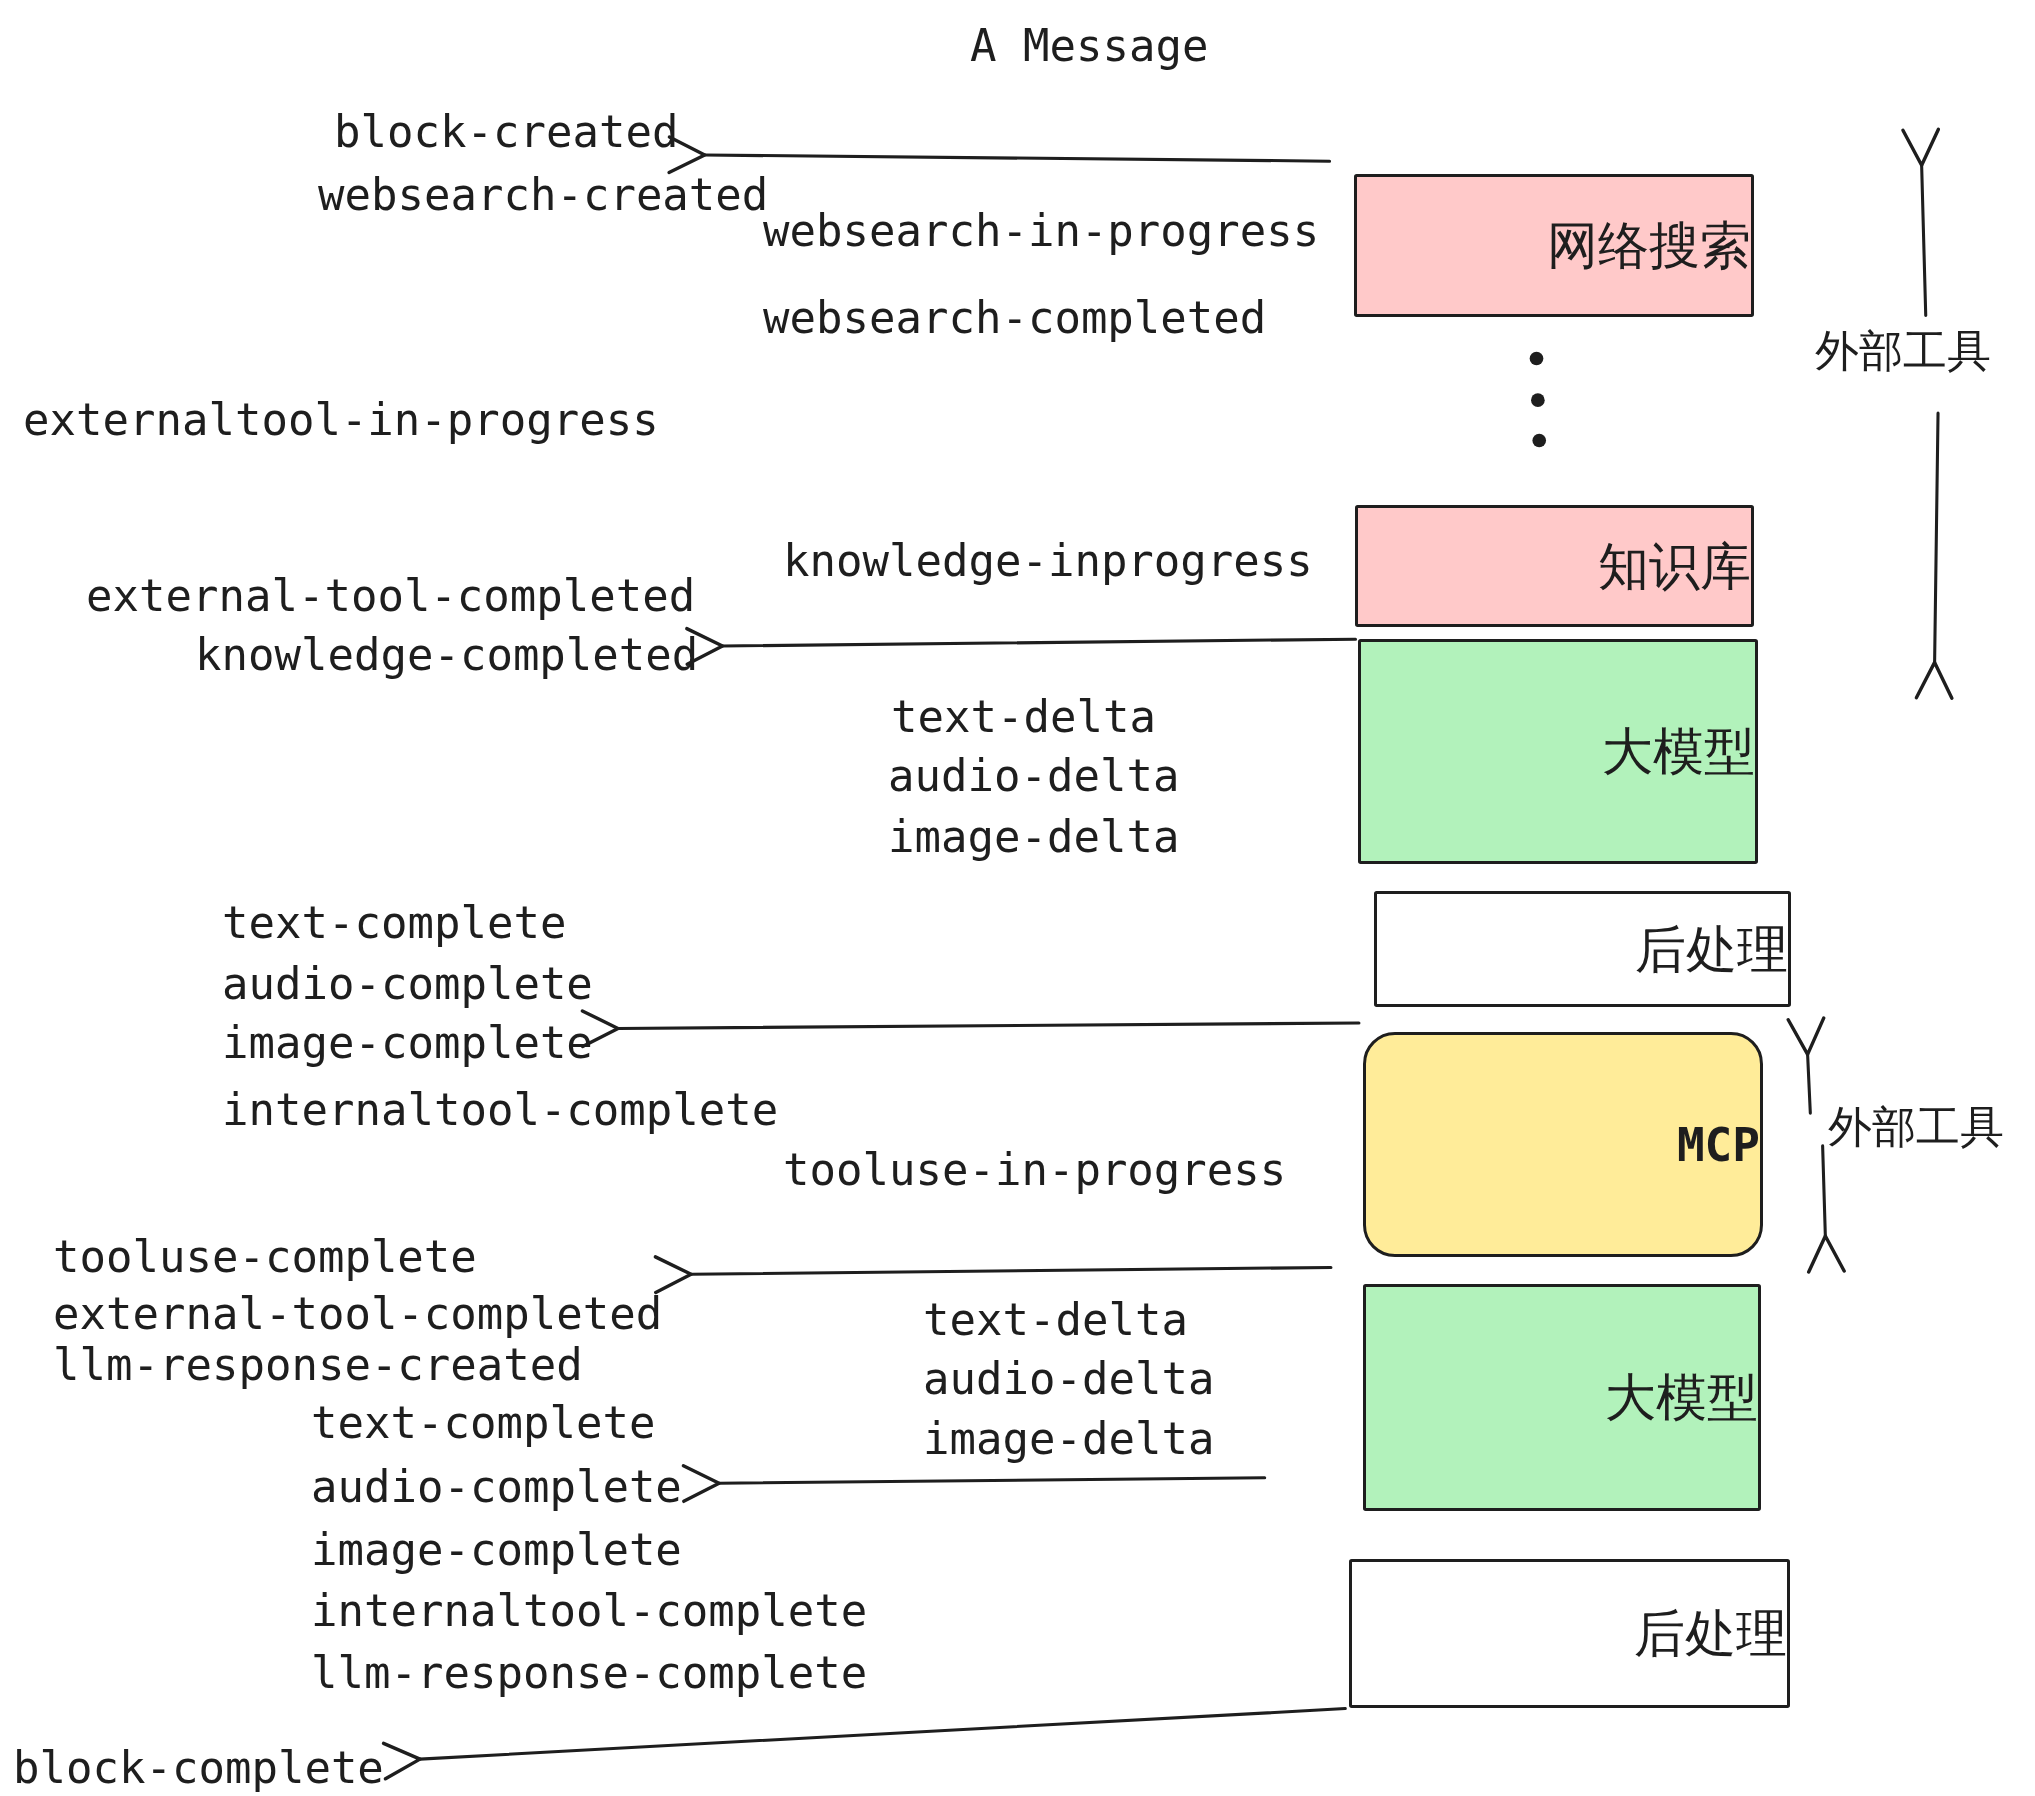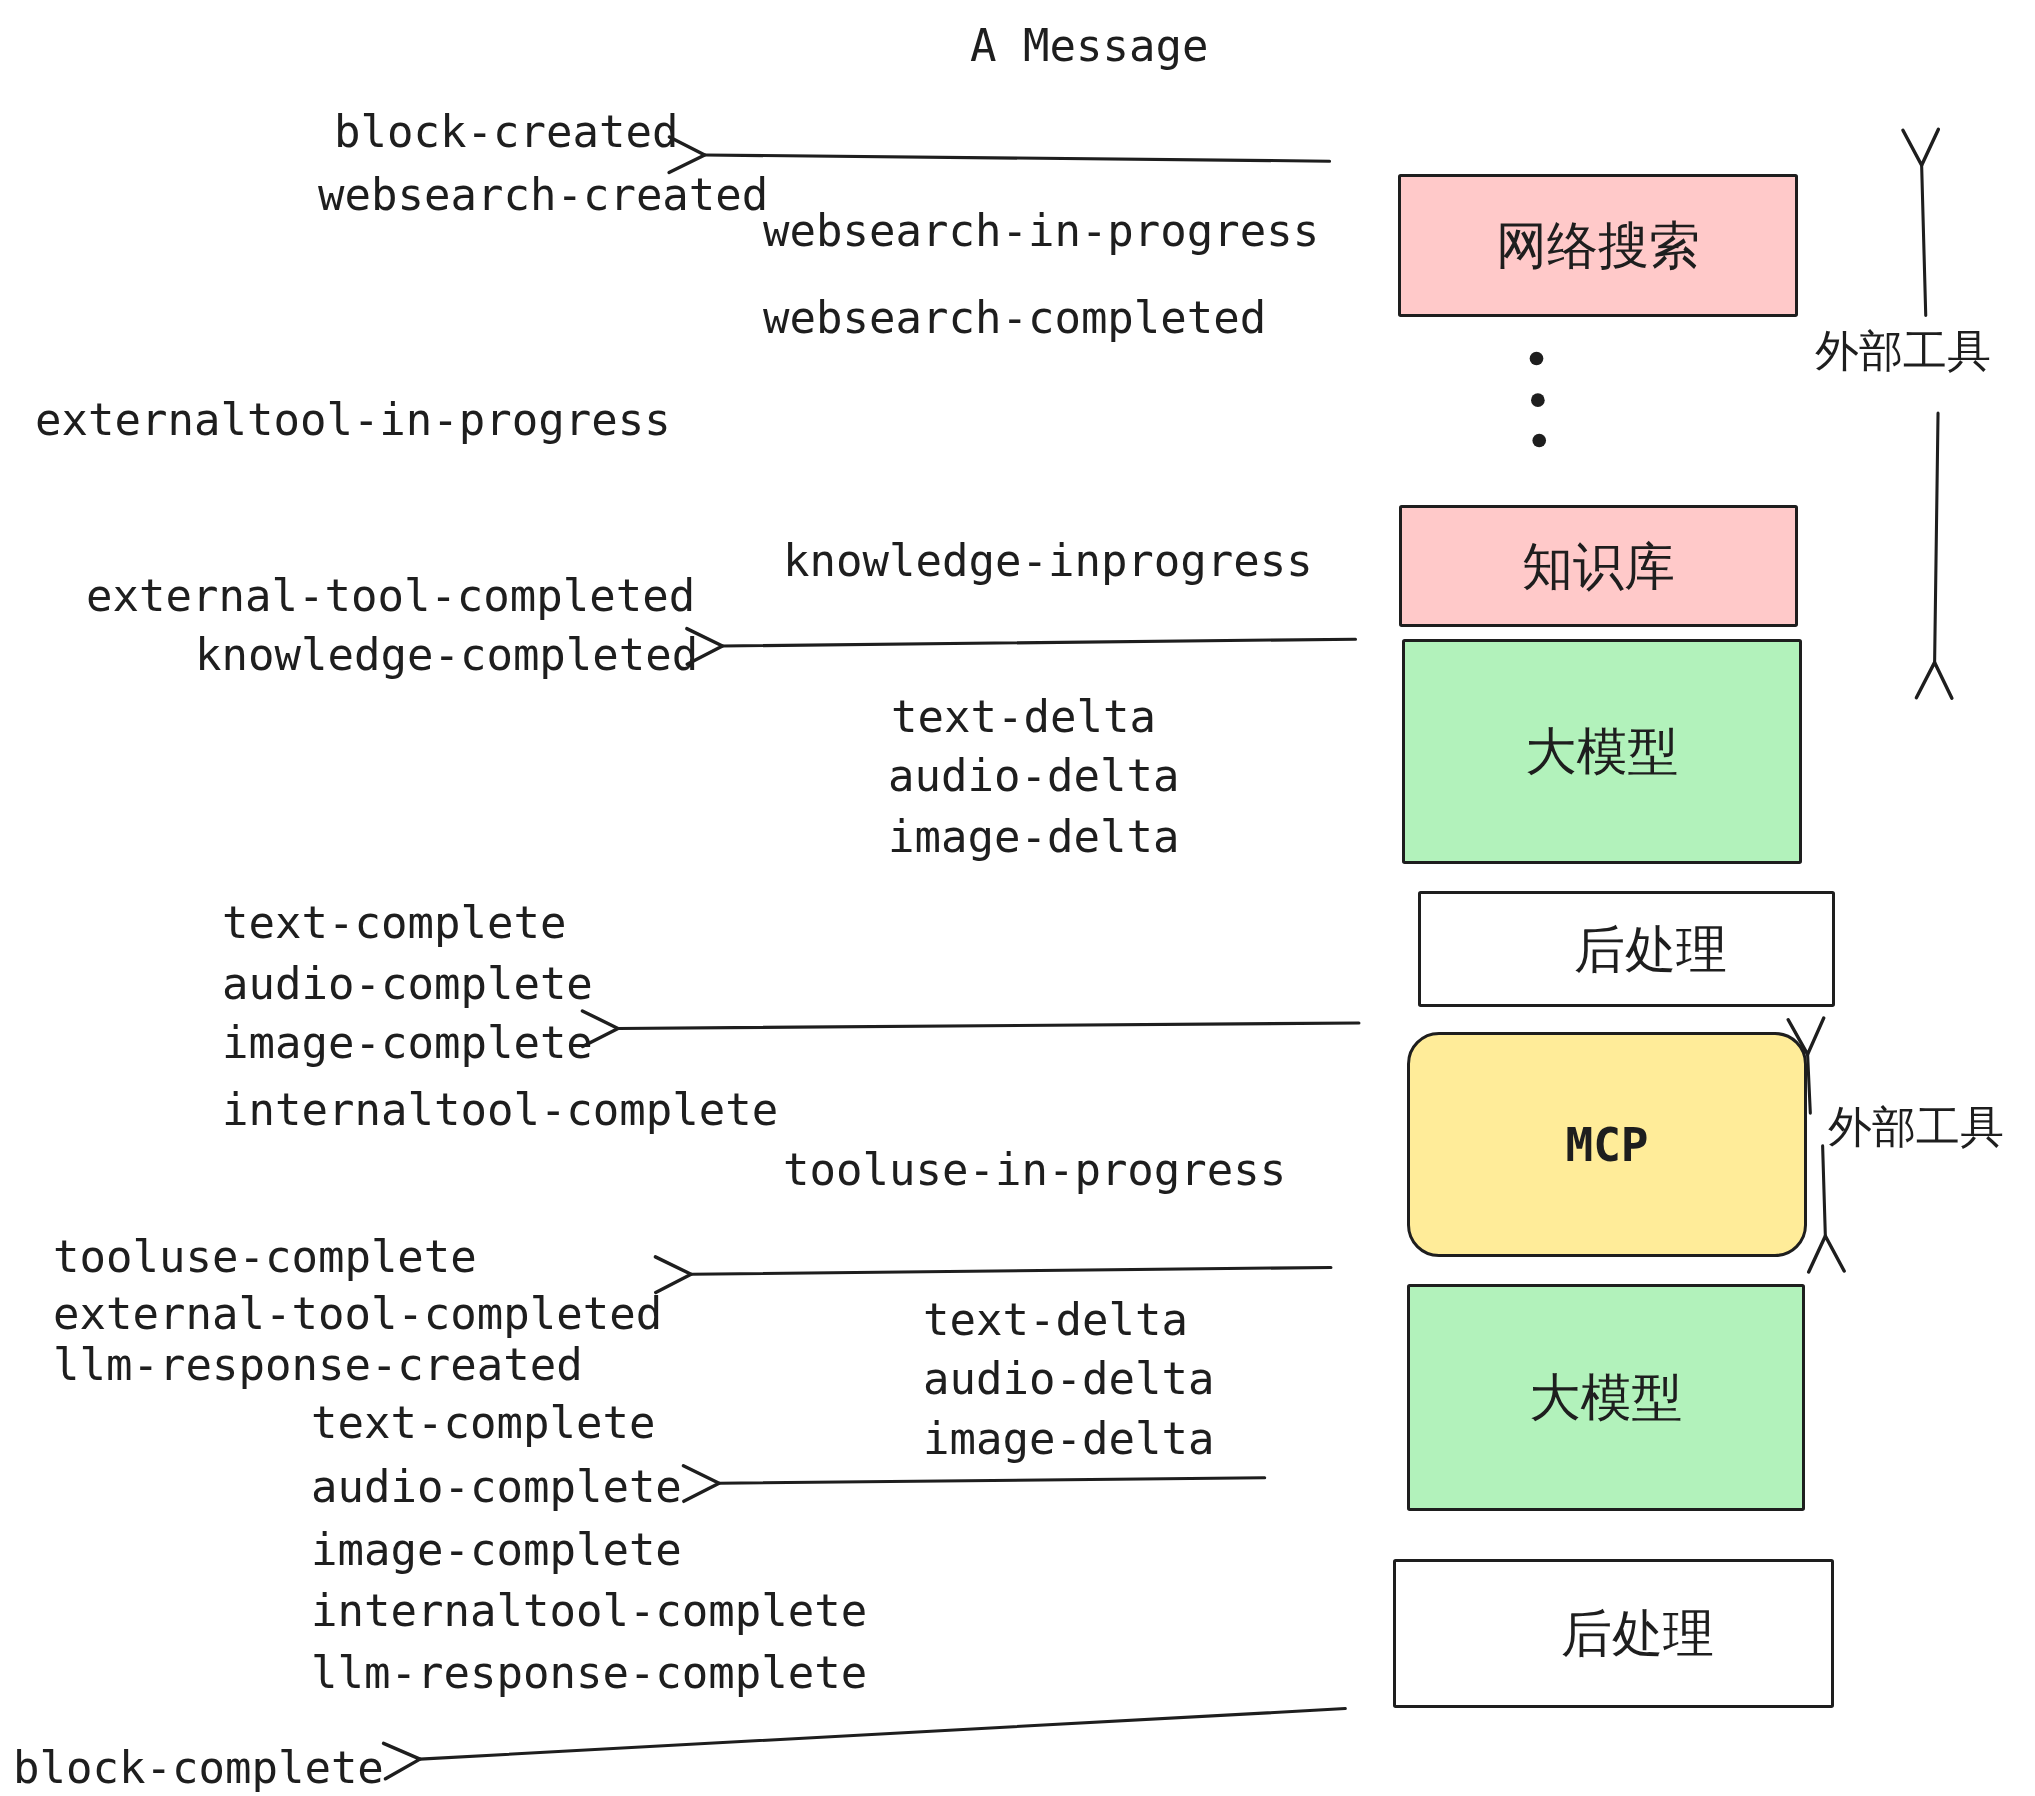--- a/index.html
+++ b/index.html
@@ -23,23 +23,23 @@
   }
   .ev {
     position:absolute;
     font-size:44px; line-height:1.1; white-space:nowrap;
   }
   .box {
     position:absolute;
     box-sizing:border-box;
     border:3.4px solid #1e1e1e;
     border-radius:2.7px;
-    display:flex; align-items:center; justify-content:center;
+    display:flex; align-items:center; justify-content:flex-end;
     font-family:"DejaVu Sans","Liberation Sans",sans-serif;
-    font-size:51px; line-height:1; white-space:nowrap;margin-left:44px;
+    font-size:51px; line-height:1; white-space:nowrap;
   }
   .box.pink   { background:#ffc9c9; }
   .box.green  { background:#b2f2bb; }
   .box.yellow { background:#ffec99;border-radius:32px; }
   .box.white  { background:#ffffff;padding-left:48px; }
   .box .mono-label {
     font-family:"DejaVu Sans Mono","Liberation Mono",monospace;
     font-size:46px; font-weight:bold;
   }
   .side-label {
@@ -105,21 +105,21 @@
     <span>后处理</span>
   </div>
 
   <div class="side-label" style="left:1815px; top:329px;">外部工具</div>
   <div class="side-label" style="left:1828px; top:1105px;">外部工具</div>
 
   <div class="ev" style="left:318px;  top:108px;margin-left:16px;">block-created</div>
   <div class="ev" style="left:318px;  top:171px;">websearch-created</div>
   <div class="ev" style="left:763px; top:207px;">websearch-in-progress</div>
   <div class="ev" style="left:763px; top:294px;">websearch-completed</div>
-  <div class="ev" style="left:23px;   top:396px;margin-left:12px;">externaltool-in-progress</div>
+  <div class="ev" style="left:23px;   top:396px;">externaltool-in-progress</div>
   <div class="ev" style="left:783px; top:537px;">knowledge-inprogress</div>
   <div class="ev" style="left:86px;  top:572px;">external-tool-completed</div>
   <div class="ev" style="left:195px;  top:631px;">knowledge-completed</div>
   <div class="ev" style="left:891px; top:693px;">text-delta</div>
   <div class="ev" style="left:888px; top:752px;">audio-delta</div>
   <div class="ev" style="left:888px; top:813px;">image-delta</div>
   <div class="ev" style="left:222px;  top:899px;">text-complete</div>
   <div class="ev" style="left:222px;  top:960px;">audio-complete</div>
   <div class="ev" style="left:222px;  top:1019px;">image-complete</div>
   <div class="ev" style="left:222px;  top:1086px;">internaltool-complete</div>

